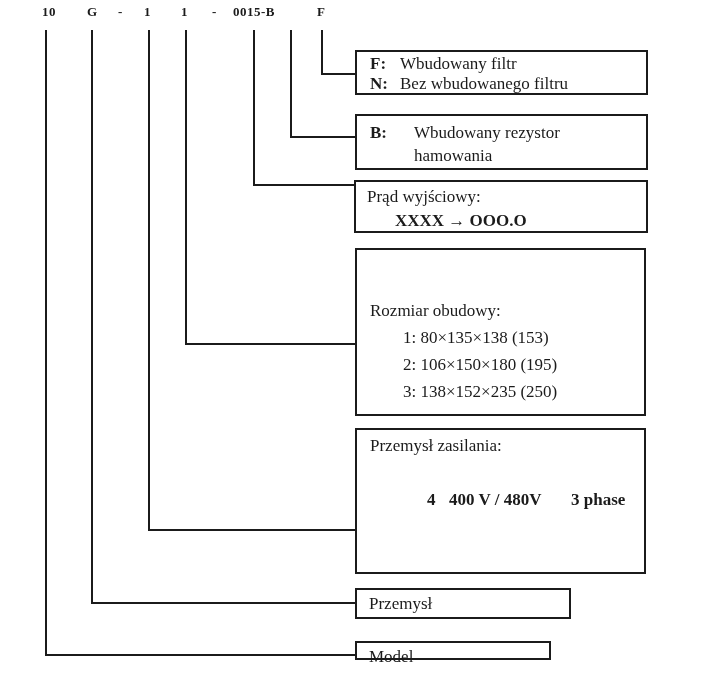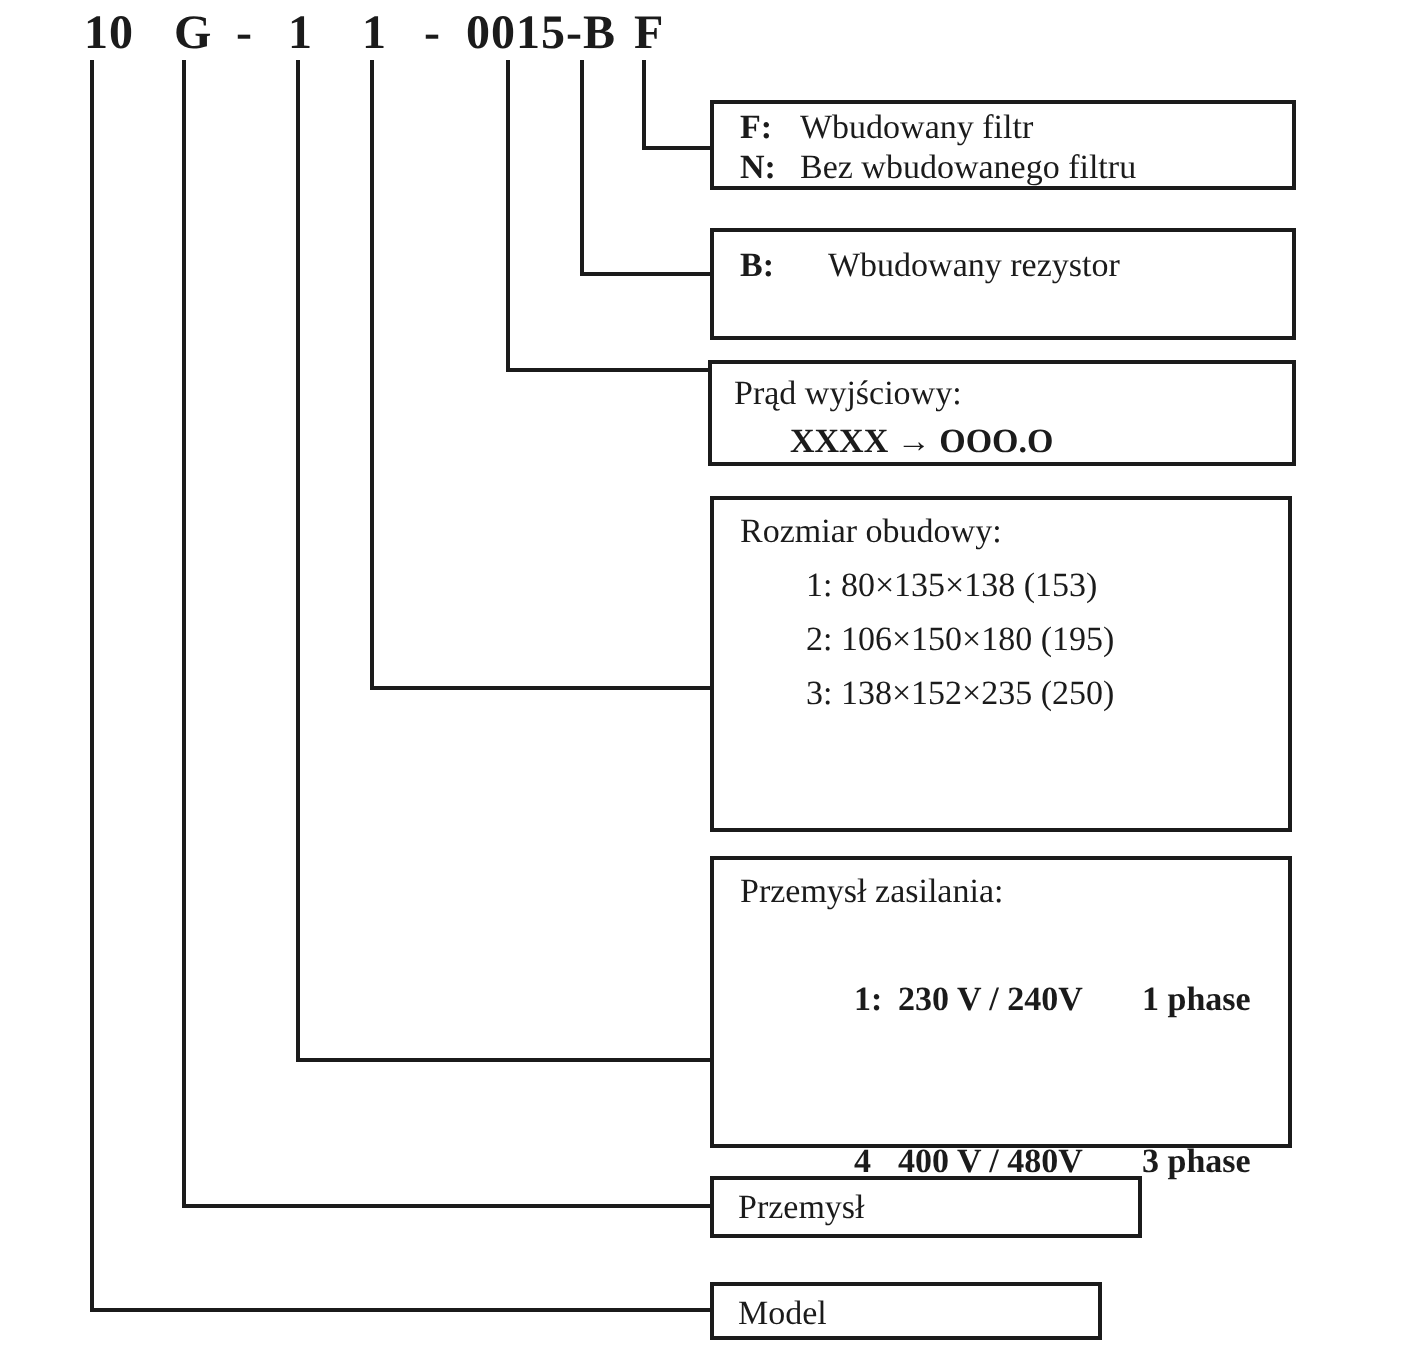--- a/index.html
+++ b/index.html
@@ -9,21 +9,21 @@
     height: 675px;
     background: #ffffff;
     font-family: "Liberation Serif", "DejaVu Serif", serif;
     color: #1b1b1b;
     overflow: hidden;
   }
   
   .seg {
     position: absolute;
     top: 4px;
-    font-size: 24px;
+    font-size: 13px;
     font-weight: bold;
     letter-spacing: 0.5px;
     white-space: pre;
   }
   
   .connector {
     position: absolute;
     border-left: 2px solid #1b1b1b;
     border-bottom: 2px solid #1b1b1b;
     box-sizing: border-box;
@@ -43,21 +43,21 @@
     line-height: 20px;
   }
   .brake-grid {
     grid-template-columns: 44px 1fr;
     padding: 5px 0 0 13px;
     line-height: 23px;
   }
   .box-title { line-height: 26px; }
   .current-box-inner { padding: 3px 0 0 11px; line-height: 24px; }
   .current-value { font-weight: bold; padding-left: 28px; }
-  .frame-box-inner { padding: 3px 0 4px 13px; }
+  .frame-box-inner { padding: 3px 0 4px 13px; margin-top: 45px; }
   .frame-item { font-weight: normal; padding-left: 33px; line-height: 27px; white-space: pre; }
   .voltage-box-inner { padding: 3px 0 0 13px; }
   .voltage-item { font-weight: bold; line-height: 27px; padding-left: 23px; white-space: pre; }
   .vkey { display: inline-block; width: 22px; }
   .vval { display: inline-block; width: 122px; }
   .small-box-inner { padding: 3px 0 0 12px; line-height: 22px; }
 </style>
 </head>
 <body>
 
@@ -89,20 +89,21 @@
       <span class="key">N:</span>
       <span>Bez wbudowanego filtru</span>
     </div>
   </div>
 
   <div class="box" style="left:355px; top:114px; width:293px; height:56px;">
     <div class="grid2 brake-grid">
       <span class="key">B:</span>
       <div>
         <div>Wbudowany rezystor</div>
+        <div>hamowania</div>
       </div>
     </div>
   </div>
 
   <div class="box" style="left:354px; top:180px; width:294px; height:53px;">
     <div class="current-box-inner">
       <div>Prąd wyjściowy:</div>
       <div class="current-value">XXXX → OOO.O</div>
     </div>
   </div>
@@ -113,29 +114,26 @@
       <div class="frame-item">1: 80×135×138 (153)</div>
       <div class="frame-item">2: 106×150×180 (195)</div>
       <div class="frame-item">3: 138×152×235 (250)</div>
     </div>
   </div>
 
   <div class="box" style="left:355px; top:428px; width:291px; height:146px;">
     <div class="voltage-box-inner">
       <div class="box-title">Przemysł zasilania:</div>
       <div class="voltage-item">
-        <span class="vkey">1:</span><span class="vval">230 V / 240V</span><span>1 phase</span>
-      </div>
-      <div class="voltage-item">
         <span class="vkey">4</span><span class="vval">400 V / 480V</span><span>3 phase</span>
       </div>
     </div>
   </div>
 
   <div class="box" style="left:355px; top:588px; width:216px; height:31px;">
     <div class="small-box-inner">Przemysł</div>
   </div>
 
-  <div class="box" style="left:355px; top:641px; width:196px; height:29px;">
+  <div class="box" style="left:355px; top:641px; width:196px; height:19px;">
     <div class="small-box-inner">Model</div>
   </div>
 
 </div>
 
 </body></html>

